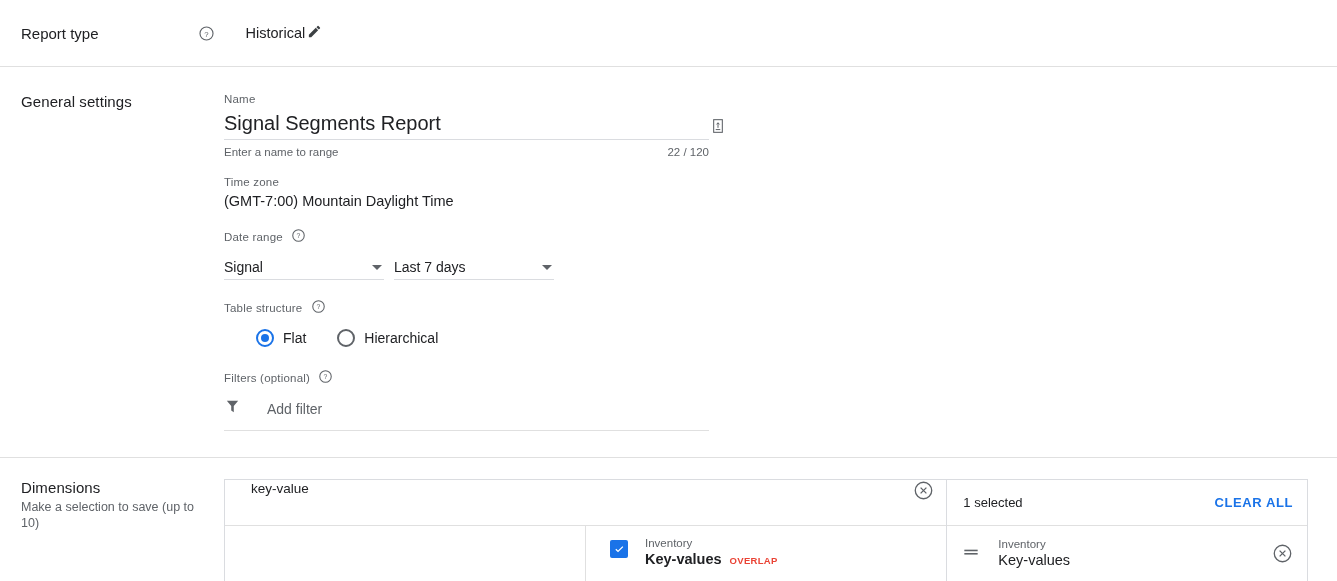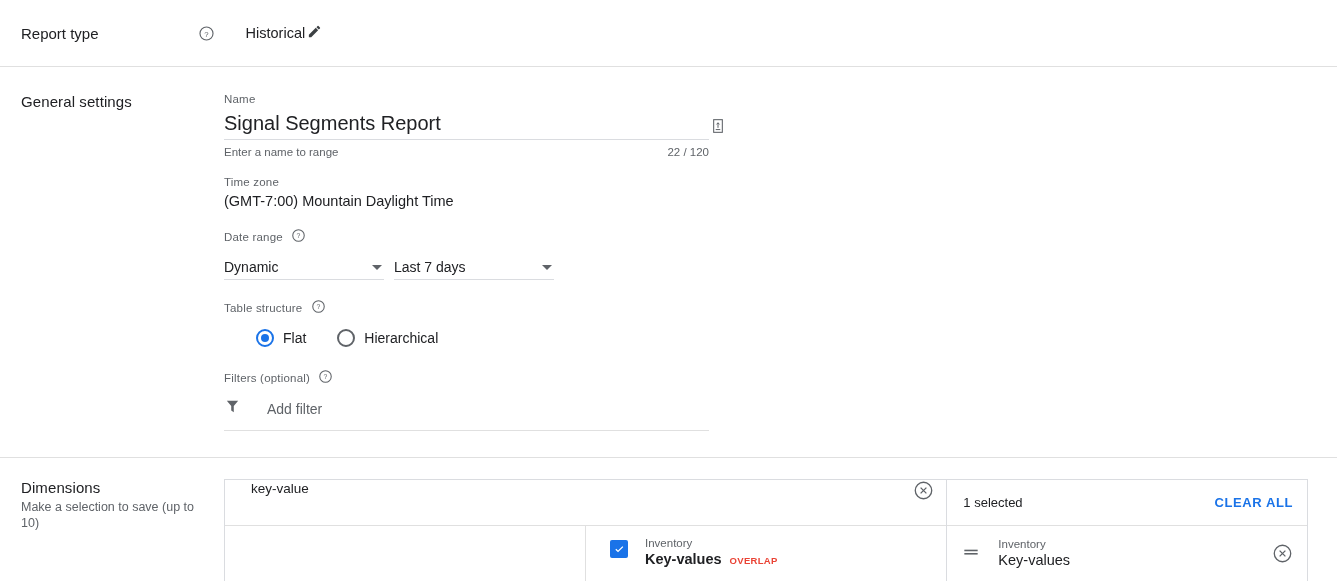--- a/index.html
+++ b/index.html
@@ -204,21 +204,21 @@
         <span>Date range</span>
         <span class="help-icon">
           <svg width="15" height="15" viewBox="0 0 24 24" aria-hidden="true">
             <circle cx="12" cy="12" r="9.2" fill="none" stroke="#5f6368" stroke-width="1.7"></circle>
             <text x="12" y="16.4" text-anchor="middle" font-family="Liberation Sans, sans-serif" font-size="11" fill="#5f6368">?</text>
           </svg>
         </span>
       </div>
       <div class="dr-row">
         <div class="select">
-          <span class="val">Dynamic</span>
+          <span class="val">Signal</span>
           <span class="caret"></span>
         </div>
         <div class="select">
           <span class="val">Last 7 days</span>
           <span class="caret"></span>
         </div>
       </div>
 
       <div class="field-label ts-label">
         <span>Table structure</span>

